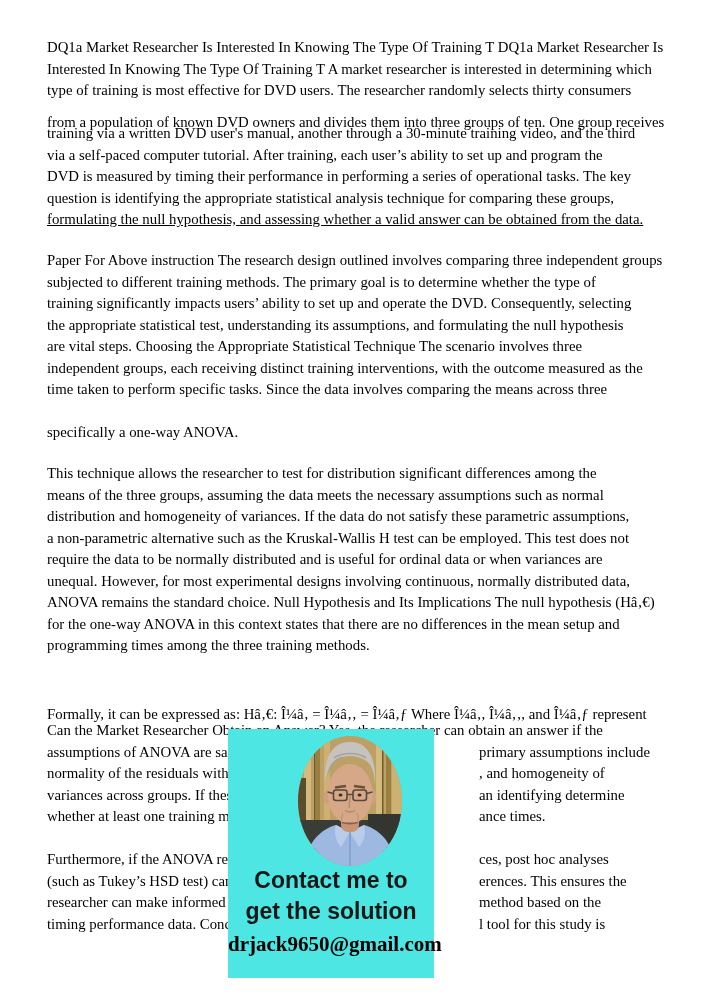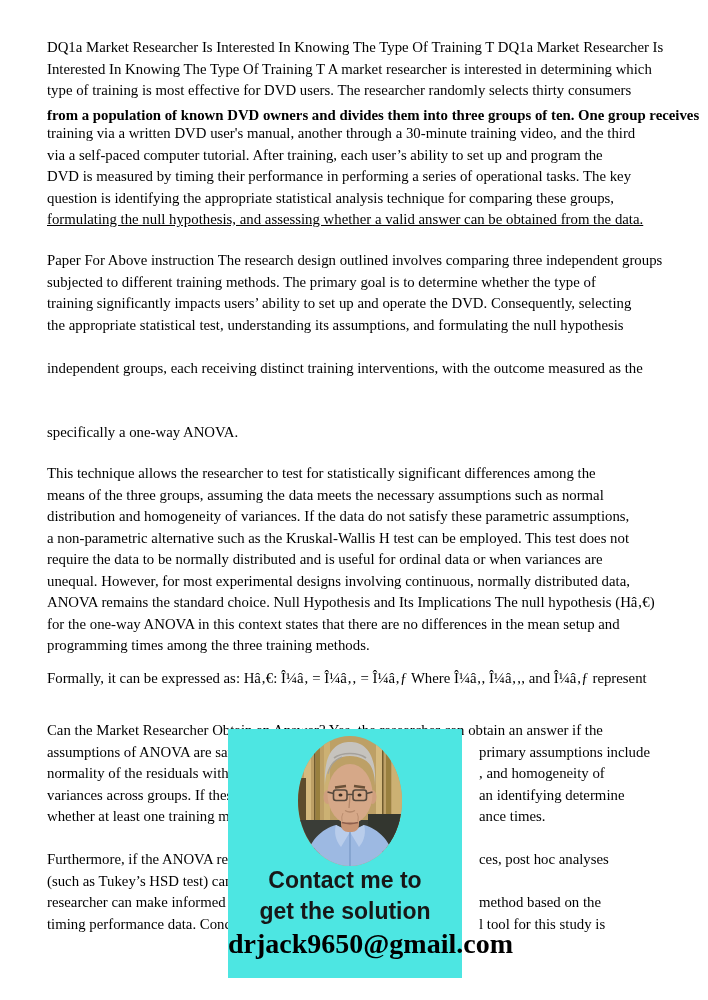--- a/index.html
+++ b/index.html
@@ -22,21 +22,21 @@
   }
   .line .rfrag {
     position:absolute;
     left:432px; 
     top:0;
     white-space:nowrap;
   }
   .overlay {
     position:absolute;
     left:228px; top:729px;
-    width:234px; height:249px;
+    width:206px; height:249px;
     background:var(--overlay-bg,#4DE6E2);
     z-index:5;
   }
   .photo {
     position:absolute;
     left:70px; top:7px;
     width:104px; height:130px;
   }
   .contact {
     position:absolute;
@@ -49,63 +49,65 @@
     line-height:31px;
     color:var(--contact-color,#171717);
   }
   .email {
     position:absolute;
     top:200px; left:0;
     width:100%;
     text-align:center;
     font-family:"Liberation Serif", serif;
     font-weight:700;
-    font-size:28px;
+    font-size:21px;
     line-height:30px;
     color:var(--email-color,#000);
   }
 </style>
 </head>
 <body>
 
 <div class="page">
 
   <div class="text-layer" id="text-layer">
       <div class="line" style="top: 37px;">DQ1a Market Researcher Is Interested In Knowing The Type Of Training T DQ1a Market Researcher Is</div>
       <div class="line" style="top: 58.5px;">Interested In Knowing The Type Of Training T A market researcher is interested in determining which</div>
       <div class="line" style="top: 80px;">type of training is most effective for DVD users. The researcher randomly selects thirty consumers</div>
-      <div class="line" style="top: 105px; font-weight: bold;">from a population of known DVD owners and divides them into three groups of ten. One group receives</div>
+      <div class="line" style="top: 112px;">from a population of known DVD owners and divides them into three groups of ten. One group receives</div>
       <div class="line" style="top: 123px;">training via a written DVD user's manual, another through a 30-minute training video, and the third</div>
       <div class="line" style="top: 144.5px;">via a self-paced computer tutorial. After training, each user’s ability to set up and program the</div>
       <div class="line" style="top: 187.5px;">question is identifying the appropriate statistical analysis technique for comparing these groups,</div>
       <div class="line" style="top: 166px;">DVD is measured by timing their performance in performing a series of operational tasks. The key</div>
       <div class="line" style="top: 209px; text-decoration: underline;">formulating the null hypothesis, and assessing whether a valid answer can be obtained from the data.</div>
       <div class="line" style="top: 250px;">Paper For Above instruction The research design outlined involves comparing three independent groups</div>
       <div class="line" style="top: 271.5px;">subjected to different training methods. The primary goal is to determine whether the type of</div>
       <div class="line" style="top: 293px;">training significantly impacts users’ ability to set up and operate the DVD. Consequently, selecting</div>
       <div class="line" style="top: 314.5px;">the appropriate statistical test, understanding its assumptions, and formulating the null hypothesis</div>
+      <div class="line" style="top: 336px;">are vital steps. Choosing the Appropriate Statistical Technique The scenario involves three</div>
       <div class="line" style="top: 357.5px;">independent groups, each receiving distinct training interventions, with the outcome measured as the</div>
+      <div class="line" style="top: 379px;">time taken to perform specific tasks. Since the data involves comparing the means across three</div>
       <div class="line" style="top: 422px;">specifically a one-way ANOVA.</div>
-      <div class="line" style="top: 463px;">This technique allows the researcher to test for statistically significant differences among the</div>
+      <div class="line" style="top: 463px;">This technique allows the researcher to test for distribution significant differences among the</div>
       <div class="line" style="top: 506px;">distribution and homogeneity of variances. If the data do not satisfy these parametric assumptions,</div>
       <div class="line" style="top: 484.5px;">means of the three groups, assuming the data meets the necessary assumptions such as normal</div>
       <div class="line" style="top: 527.5px;">a non-parametric alternative such as the Kruskal-Wallis H test can be employed. This test does not</div>
       <div class="line" style="top: 549px;">require the data to be normally distributed and is useful for ordinal data or when variances are</div>
       <div class="line" style="top: 570.5px;">unequal. However, for most experimental designs involving continuous, normally distributed data,</div>
       <div class="line" style="top: 592px;">ANOVA remains the standard choice. Null Hypothesis and Its Implications The null hypothesis (Hâ‚€)</div>
       <div class="line" style="top: 613.5px;">for the one-way ANOVA in this context states that there are no differences in the mean setup and</div>
       <div class="line" style="top: 635px;">programming times among the three training methods.</div>
-      <div class="line" style="top: 668px;">Formally, it can be expressed as: Hâ‚€: Î¼â‚ = Î¼â‚‚ = Î¼â‚ƒ Where Î¼â‚, Î¼â‚‚, and Î¼â‚ƒ represent</div>
+      <div class="line" style="top: 704px;">Formally, it can be expressed as: Hâ‚€: Î¼â‚ = Î¼â‚‚ = Î¼â‚ƒ Where Î¼â‚, Î¼â‚‚, and Î¼â‚ƒ represent</div>
       <div class="line" style="top: 720px;">Can the Market Researcher Obtain an Answer? Yes, the researcher can obtain an answer if the</div>
       <div class="line" style="top: 741.5px;"><span>assumptions of ANOVA are sat</span><span class="rfrag">primary assumptions include</span></div>
       <div class="line" style="top: 763px;"><span>normality of the residuals withi</span><span class="rfrag">, and homogeneity of</span></div>
       <div class="line" style="top: 784.5px;"><span>variances across groups. If these</span><span class="rfrag">an identifying determine</span></div>
       <div class="line" style="top: 806px;"><span>whether at least one training me</span><span class="rfrag">ance times.</span></div>
       <div class="line" style="top: 849px;"><span>Furthermore, if the ANOVA res</span><span class="rfrag">ces, post hoc analyses</span></div>
-      <div class="line" style="top: 870.5px;"><span>(such as Tukey’s HSD test) can</span></div>
+      <div class="line" style="top: 870.5px;"><span>(such as Tukey’s HSD test) can</span><span class="rfrag">erences. This ensures the</span></div>
       <div class="line" style="top: 892px;"><span>researcher can make informed c</span><span class="rfrag">method based on the</span></div>
       <div class="line" style="top: 913.5px;"><span>timing performance data. Concl</span><span class="rfrag">l tool for this study is</span></div>
     </div>
 
   <div class="overlay">
 
     <svg class="photo" viewBox="0 0 104 130" aria-hidden="true">
       <defs>
         <clipPath id="ovalClip">
             <ellipse cx="52" cy="65" rx="52" ry="65"></ellipse>

